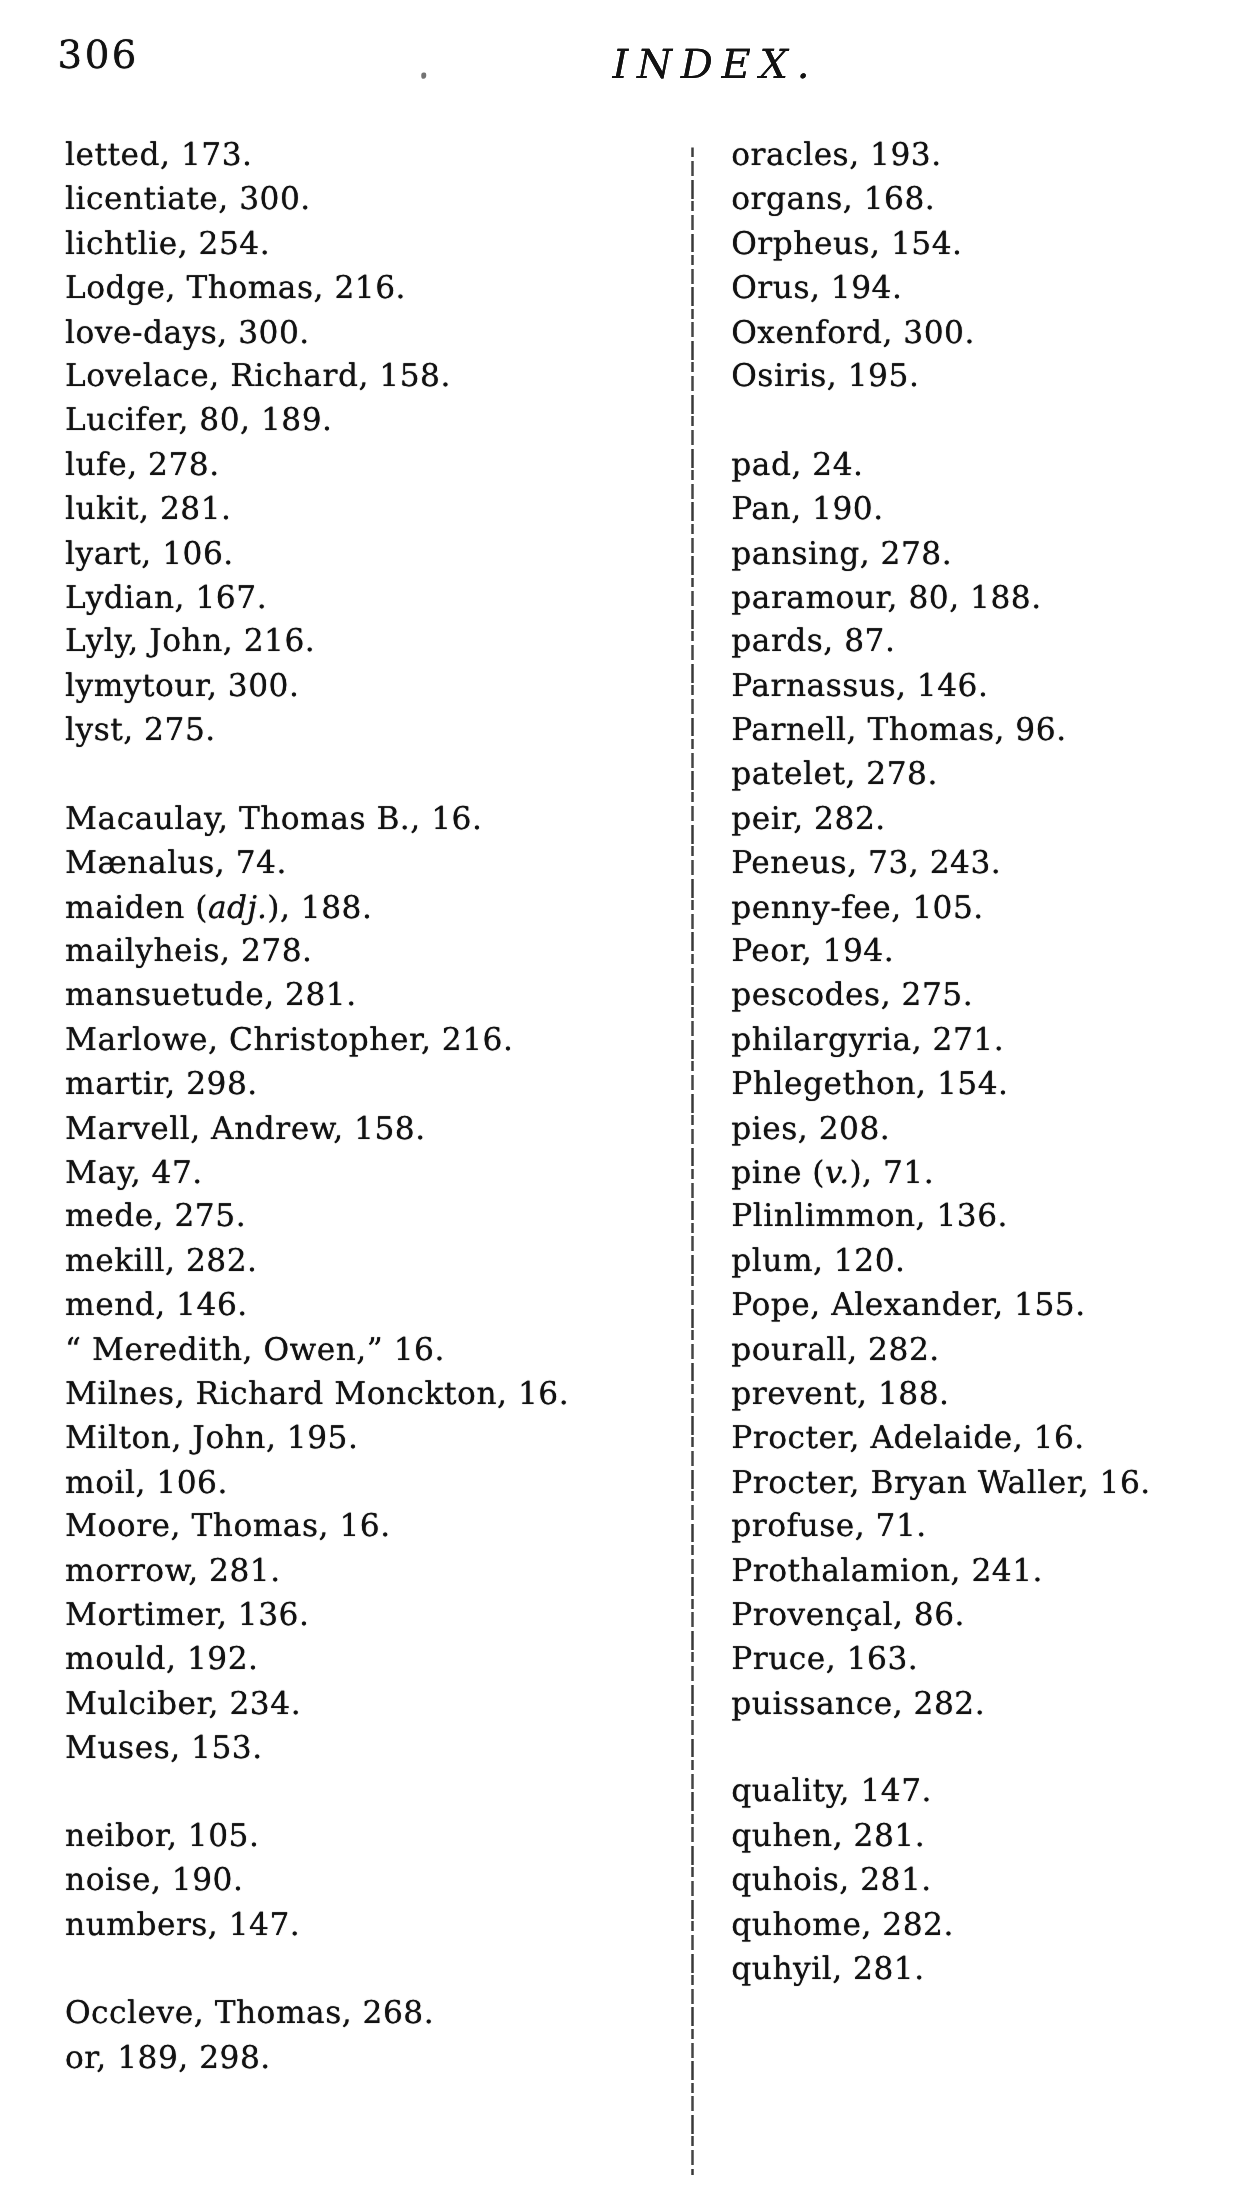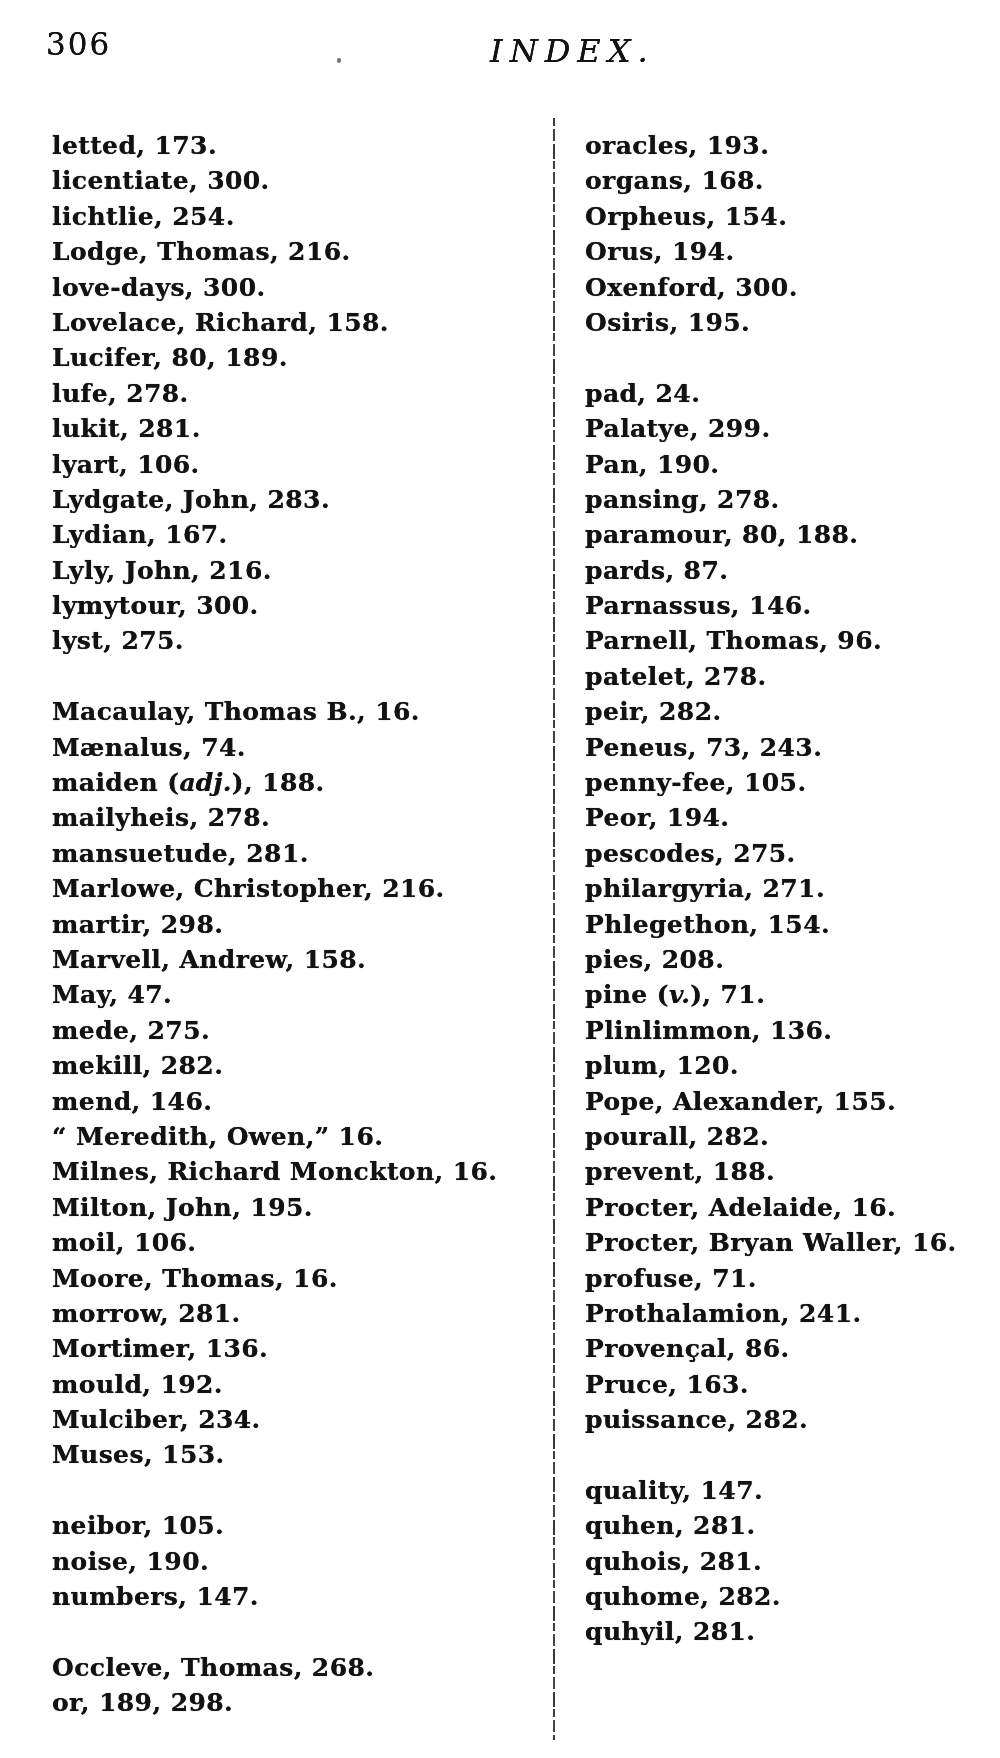--- a/index.html
+++ b/index.html
@@ -55,22 +55,21 @@
       rgba(28,28,28,0) 8px, rgba(28,28,28,0) 11px,
       #242424 11px, #242424 23px,
       rgba(28,28,28,0) 23px, rgba(28,28,28,0) 26px,
       #161616 26px, #161616 41px,
       rgba(28,28,28,0) 41px, rgba(28,28,28,0) 43px
     );
     opacity: 0.85;
   }
   .col {
     position: absolute;
-    top: 128px;
-    font-weight: bold;
+    top: 106px;
   }
   .col-left  { left: 52px;  width: 470px; }
   .col-right { left: 585px; width: 400px; }
   .line {
     height: 35.4px;
     line-height: 35.4px;
     font-size: 25px;
     white-space: nowrap;
     letter-spacing: 0.4px;
     text-shadow: 0 0 0.7px rgba(0,0,0,0.85);
@@ -94,21 +93,20 @@
       <div class="line">letted, 173.</div>
       <div class="line">licentiate, 300.</div>
       <div class="line">lichtlie, 254.</div>
       <div class="line">Lodge, Thomas, 216.</div>
       <div class="line">love-days, 300.</div>
       <div class="line">Lovelace, Richard, 158.</div>
       <div class="line">Lucifer, 80, 189.</div>
       <div class="line">lufe, 278.</div>
       <div class="line">lukit, 281.</div>
       <div class="line">lyart, 106.</div>
-      <div class="line">Lydgate, John, 283.</div>
       <div class="line">Lydian, 167.</div>
       <div class="line">Lyly, John, 216.</div>
       <div class="line">lymytour, 300.</div>
       <div class="line">lyst, 275.</div>
       <div class="line gap-line"></div>
       <div class="line">Macaulay, Thomas B., 16.</div>
       <div class="line">Mænalus, 74.</div>
       <div class="line">maiden (<i>adj.</i>), 188.</div>
       <div class="line">mailyheis, 278.</div>
       <div class="line">mansuetude, 281.</div>
@@ -139,21 +137,20 @@
     </div>
   <div class="col col-right" id="col-right">
       <div class="line">oracles, 193.</div>
       <div class="line">organs, 168.</div>
       <div class="line">Orpheus, 154.</div>
       <div class="line">Orus, 194.</div>
       <div class="line">Oxenford, 300.</div>
       <div class="line">Osiris, 195.</div>
       <div class="line gap-line"></div>
       <div class="line">pad, 24.</div>
-      <div class="line">Palatye, 299.</div>
       <div class="line">Pan, 190.</div>
       <div class="line">pansing, 278.</div>
       <div class="line">paramour, 80, 188.</div>
       <div class="line">pards, 87.</div>
       <div class="line">Parnassus, 146.</div>
       <div class="line">Parnell, Thomas, 96.</div>
       <div class="line">patelet, 278.</div>
       <div class="line">peir, 282.</div>
       <div class="line">Peneus, 73, 243.</div>
       <div class="line">penny-fee, 105.</div>

